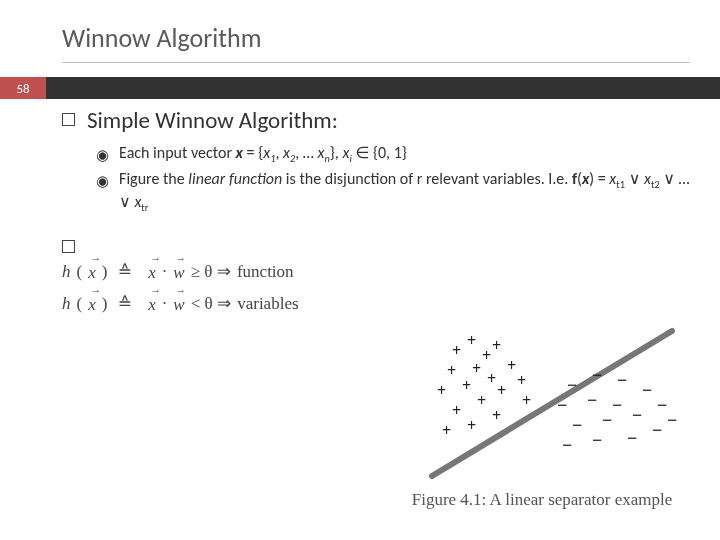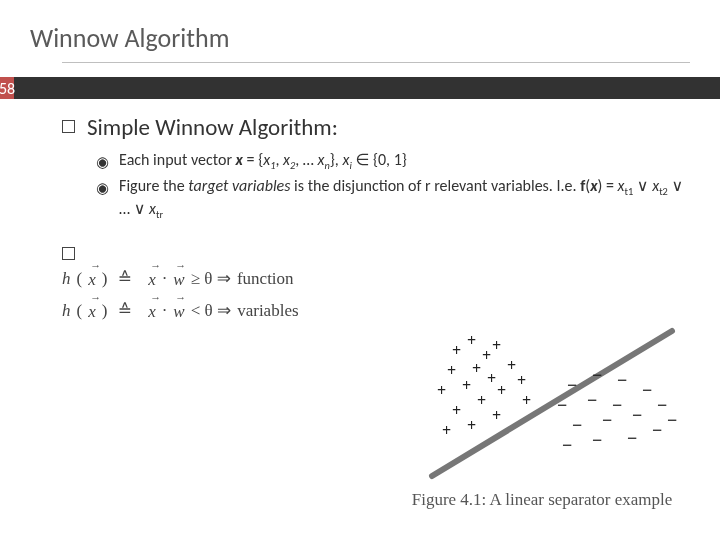--- a/index.html
+++ b/index.html
@@ -8,46 +8,46 @@
     height: 540px;
     background: #fff;
     font-family: "Calibri", "Segoe UI", Arial, sans-serif;
     color: #333;
     position: relative;
     overflow: hidden;
   }
   .title {
     font-size: 26px;
     color: #5a5a5a;
-    padding: 22px 0 8px 30px;
+    padding: 22px 0 8px 62px;
     font-weight: 400;
   }
   .title-underline {
     border-bottom: 1px solid #bfbfbf;
     margin-left: 62px;
     margin-right: 30px;
   }
   .badge-bar {
     margin-top: 14px;
     height: 22px;
     background: #323232;
     display: flex;
     align-items: stretch;
   }
   .badge {
     background: #c0504d;
     color: #fff;
-    font-size: 16px;
-    width: 14px;
+    font-size: 13px;
+    width: 46px;
     display: flex;
     align-items: center;
     justify-content: center;
   }
   .content {
-    padding: 14px 30px 0 62px;
+    padding: 7px 30px 0 62px;
   }
   .bullet-row {
     display: flex;
     align-items: flex-start;
     gap: 12px;
     margin-bottom: 8px;
   }
   .bullet-box {
     width: 13px;
     height: 13px;
@@ -147,21 +147,21 @@
   <div class="sub-list">
     <div class="sub-row">
       <div class="sub-marker">◉</div>
       <div class="sub-text">
         <span>Each input vector </span><span class="bold ital">x</span> = {<span class="ital">x</span><span class="subscr">1</span>, <span class="ital">x</span><span class="subscr">2</span>, … <span class="ital">x</span><span class="subscr">n</span>}, <span class="ital">x</span><span class="subscr">i</span> ∈ {0, 1}
       </div>
     </div>
     <div class="sub-row">
       <div class="sub-marker">◉</div>
       <div class="sub-text">
-        <span>Figure the </span><span class="ital">target variables</span><span> is the disjunction of r relevant variables. I.e. </span><span class="bold">f</span>(<span class="bold ital">x</span>) = <span class="ital">x</span><span class="subscr-n">t1</span> ∨ <span class="ital">x</span><span class="subscr-n">t2</span> ∨ … ∨ <span class="ital">x</span><span class="subscr-n">tr</span>
+        <span>Figure the </span><span class="ital">linear function</span><span> is the disjunction of r relevant variables. I.e. </span><span class="bold">f</span>(<span class="bold ital">x</span>) = <span class="ital">x</span><span class="subscr-n">t1</span> ∨ <span class="ital">x</span><span class="subscr-n">t2</span> ∨ … ∨ <span class="ital">x</span><span class="subscr-n">tr</span>
       </div>
     </div>
   </div>
 
   <div class="bullet-row">
     <div class="bullet-box"></div>
   </div>
 
 </div>
 

